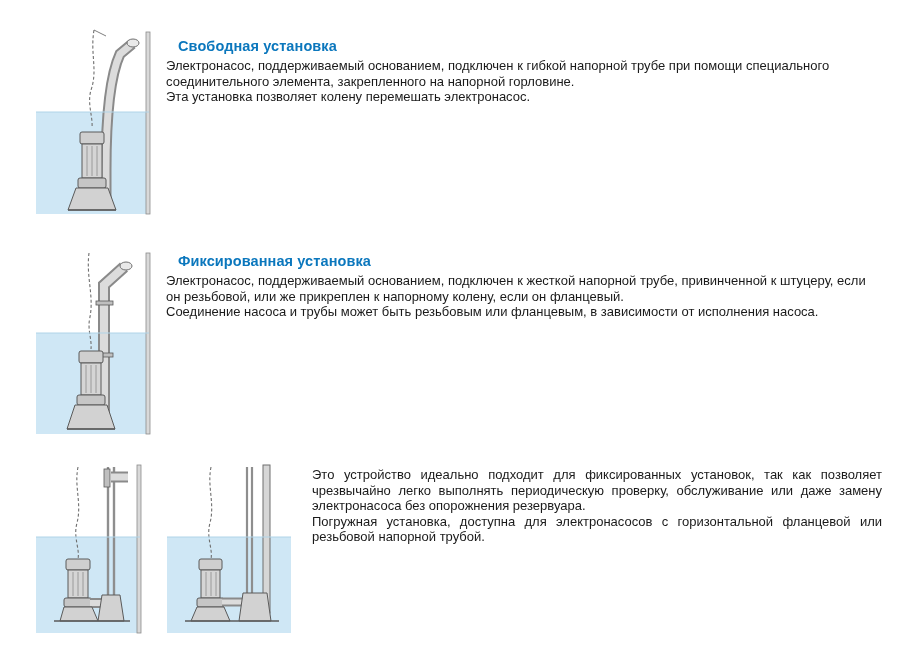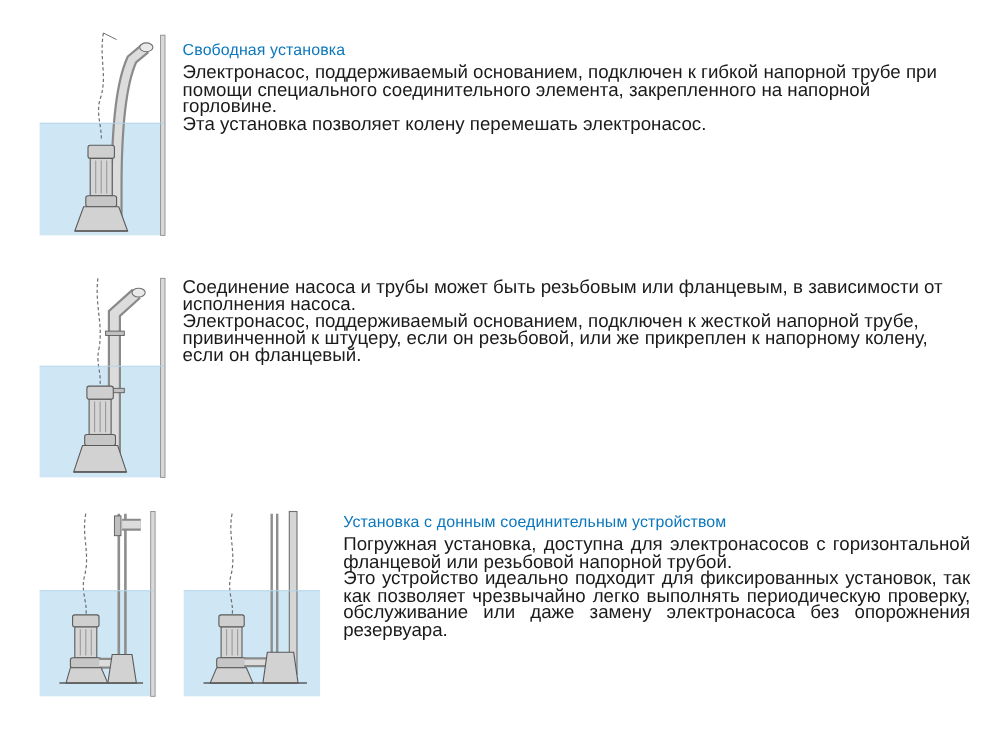--- a/index.html
+++ b/index.html
@@ -21,27 +21,27 @@
     height: 663px;
   }
   .fig {
     position: absolute;
   }
   .text-block {
     position: absolute;
   }
   .heading {
     color: #0b77bd;
-    font-weight: normal;
+    font-weight: bold;
     font-size: 14.5px;
-    margin: 0 0 4px 0;
+    margin: 0 0 4px 12px;
     letter-spacing: 0.1px;
   }
   .para {
-    font-size: 17px;
+    font-size: 13px;
     line-height: 15.6px;
     color: #1a1a1a;
     margin: 0;
   }
   .para.justify {
     text-align: justify;
   }
   .para + .para {
     margin-top: 0px;
   }
@@ -111,22 +111,23 @@
       <line x1="71" y1="120" x2="71" y2="148" stroke="#9a9a9a" stroke-width="1"></line>
       <line x1="76" y1="120" x2="76" y2="148" stroke="#9a9a9a" stroke-width="1"></line>
       <rect x="57" y="150" width="28" height="10" rx="2" fill="#c6c6c6" stroke="#5a5a5a" stroke-width="1"></rect>
       <path d="M55 160 L87 160 L95 184 L47 184 Z" fill="#d2d2d2" stroke="#5a5a5a" stroke-width="1"></path>
       <line x1="47" y1="184" x2="95" y2="184" stroke="#5a5a5a" stroke-width="1.4"></line>
       <line x1="16" y1="88" x2="129" y2="88" stroke="#b0d4e8" stroke-width="1"></line>
     </svg>
   </div>
 
   <div class="text-block" style="left:166px; top:253px; width:715px;">
+    <h2 class="heading">Фиксированная установка</h2>
+    <p class="para">Электронасос, поддерживаемый основанием, подключен к жесткой напорной трубе, привинченной к штуцеру, если он резьбовой, или же прикреплен к напорному колену, если он фланцевый.</p>
     <p class="para">Соединение насоса и трубы может быть резьбовым или фланцевым, в зависимости от исполнения насоса.</p>
-    <p class="para">Электронасос, поддерживаемый основанием, подключен к жесткой напорной трубе, привинченной к штуцеру, если он резьбовой, или же прикреплен к напорному колену, если он фланцевый.</p>
   </div>
 
   <div class="fig" style="left:20px; top:455px; width:125px; height:180px;">
     <svg width="125" height="180" viewBox="0 0 125 180">
       <rect x="16" y="82" width="104" height="96" fill="#cfe7f5"></rect>
       <rect x="117" y="10" width="4" height="168" fill="#d9d9d9" stroke="#8c8c8c" stroke-width="0.8"></rect>
 
       <line x1="88" y1="12" x2="88" y2="158" stroke="#8e8e8e" stroke-width="2.4"></line>
       <line x1="94" y1="12" x2="94" y2="158" stroke="#8e8e8e" stroke-width="2.4"></line>
 
@@ -177,18 +178,17 @@
 
       <path d="M88 138 L112 138 L116 166 L84 166 Z" fill="#d2d2d2" stroke="#5a5a5a" stroke-width="1"></path>
 
       <path d="M42 152 L69 152 L75 166 L36 166 Z" fill="#d2d2d2" stroke="#5a5a5a" stroke-width="1"></path>
       <line x1="30" y1="166" x2="124" y2="166" stroke="#5a5a5a" stroke-width="1.4"></line>
       <line x1="12" y1="82" x2="136" y2="82" stroke="#b0d4e8" stroke-width="1"></line>
     </svg>
   </div>
 
   <div class="text-block" style="left:312px; top:467px; width:570px;">
-    <h2 class="heading">Установка с донным соединительным устройством</h2>
+    <p class="para justify">Это устройство идеально подходит для фиксированных установок, так как позволяет чрезвычайно легко выполнять периодическую проверку, обслуживание или даже замену электронасоса без опорожнения резервуара.</p>
     <p class="para justify">Погружная установка, доступна для электронасосов с горизонтальной фланцевой или резьбовой напорной трубой.</p>
-    <p class="para justify">Это устройство идеально подходит для фиксированных установок, так как позволяет чрезвычайно легко выполнять периодическую проверку, обслуживание или даже замену электронасоса без опорожнения резервуара.</p>
   </div>
 
 </div>
 
 </body></html>

